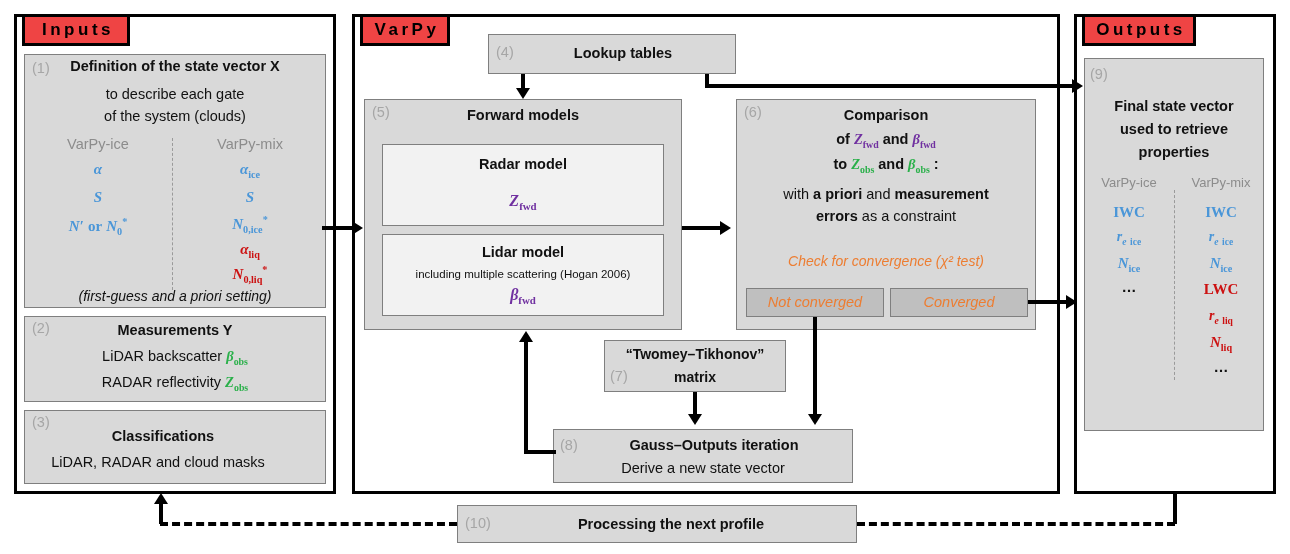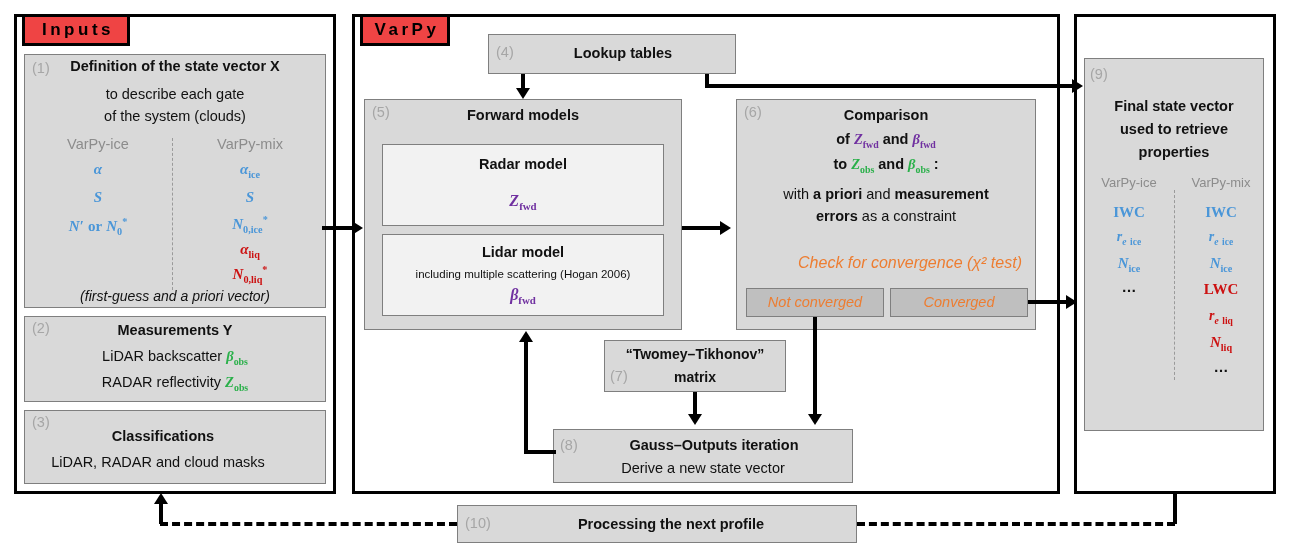--- a/index.html
+++ b/index.html
@@ -90,20 +90,23 @@
   <div class="panel-title" style="left:22px;top:14px;width:108px;height:32px;">
     <span>Inputs</span>
   </div>
 
   <div class="panel" style="left:352px;top:14px;width:708px;height:480px;"></div>
   <div class="panel-title" style="left:360px;top:14px;width:90px;height:32px;">
     <span>VarPy</span>
   </div>
 
   <div class="panel" style="left:1074px;top:14px;width:202px;height:480px;"></div>
+  <div class="panel-title" style="left:1082px;top:14px;width:114px;height:32px;">
+    <span>Outputs</span>
+  </div>
 
   <div class="box" style="left:24px;top:54px;width:302px;height:254px;"></div>
   <div class="tag" style="left:32px;top:60px;">(1)</div>
   <div class="ctr b" style="top:58px;left:24px;width:302px;font-size:14.5px;">Definition of the state vector X</div>
   <div class="ctr" style="top:86px;left:24px;width:302px;font-size:14.5px;">to describe each gate</div>
   <div class="ctr" style="top:108px;left:24px;width:302px;font-size:14.5px;">of the system (clouds)</div>
 
   <div class="vdash" style="left:172px;top:138px;height:152px;"></div>
 
   <div class="ctr grey" style="top:136px;left:24px;width:148px;font-size:14.5px;">VarPy-ice</div>
@@ -112,21 +115,21 @@
   <div class="ctr blue" style="top:160px;left:24px;width:148px;font-size:15px;"><span class="mth">α</span></div>
   <div class="ctr blue" style="top:188px;left:24px;width:148px;font-size:15px;"><span class="mth">S</span></div>
   <div class="ctr blue" style="top:216px;left:24px;width:148px;font-size:15px;"><span class="mth">N′</span> <span class="b" style="font-family:'Liberation Serif',serif;font-style:normal;">or</span> <span class="mth">N<sub>0</sub><sup>*</sup></span></div>
 
   <div class="ctr blue" style="top:160px;left:174px;width:152px;font-size:15px;"><span class="mth">α<sub>ice</sub></span></div>
   <div class="ctr blue" style="top:188px;left:174px;width:152px;font-size:15px;"><span class="mth">S</span></div>
   <div class="ctr blue" style="top:214px;left:174px;width:152px;font-size:15px;"><span class="mth">N<sub>0,ice</sub><sup>*</sup></span></div>
   <div class="ctr red" style="top:240px;left:174px;width:152px;font-size:15px;"><span class="mth">α<sub>liq</sub></span></div>
   <div class="ctr red" style="top:264px;left:174px;width:152px;font-size:15px;"><span class="mth">N<sub>0,liq</sub><sup>*</sup></span></div>
 
-  <div class="ctr i" style="top:288px;left:24px;width:302px;font-size:14px;">(first-guess and a priori vector)</div>
+  <div class="ctr i" style="top:288px;left:24px;width:302px;font-size:14px;">(first-guess and a priori setting)</div>
 
   <div class="box" style="left:24px;top:316px;width:302px;height:86px;"></div>
   <div class="tag" style="left:32px;top:320px;">(2)</div>
   <div class="ctr b" style="top:322px;left:24px;width:302px;font-size:14.5px;">Measurements Y</div>
   <div class="ctr" style="top:348px;left:24px;width:302px;font-size:14.5px;">
      <span>LiDAR backscatter </span><span class="green mth">β<sub>obs</sub></span>
   </div>
   <div class="ctr" style="top:374px;left:24px;width:302px;font-size:14.5px;">
      <span>RADAR reflectivity </span><span class="green mth">Z<sub>obs</sub></span>
   </div>
@@ -165,21 +168,21 @@
     <span>to </span><span class="green mth">Z<sub>obs</sub></span><span> and </span><span class="green mth">β<sub>obs</sub></span><span> :</span>
   </div>
 
   <div class="ctr" style="top:186px;left:736px;width:300px;font-size:14.5px;">
     <span>with </span><span class="b">a priori</span><span> and </span><span class="b">measurement</span>
   </div>
   <div class="ctr" style="top:208px;left:736px;width:300px;font-size:14.5px;">
     <span class="b">errors</span><span> as a constraint</span>
   </div>
 
-  <div class="ctr orange i" style="top:253px;left:736px;width:300px;font-size:16px;padding-left:24px;">Check for convergence (χ² test)</div>
+  <div class="ctr orange i" style="top:253px;left:736px;width:300px;font-size:14px;">Check for convergence (χ² test)</div>
 
   <div class="box mid" style="left:746px;top:288px;width:138px;height:29px;"></div>
   <div class="ctr orange i" style="top:294px;left:746px;width:138px;font-size:14.5px;">Not converged</div>
 
   <div class="box mid" style="left:890px;top:288px;width:138px;height:29px;"></div>
   <div class="ctr orange i" style="top:294px;left:890px;width:138px;font-size:14.5px;">Converged</div>
 
   <div class="box" style="left:604px;top:340px;width:182px;height:52px;"></div>
   <div class="tag" style="left:610px;top:368px;">(7)</div>
   <div class="ctr b" style="top:346px;left:604px;width:182px;font-size:14px;">“Twomey–Tikhonov”</div>

